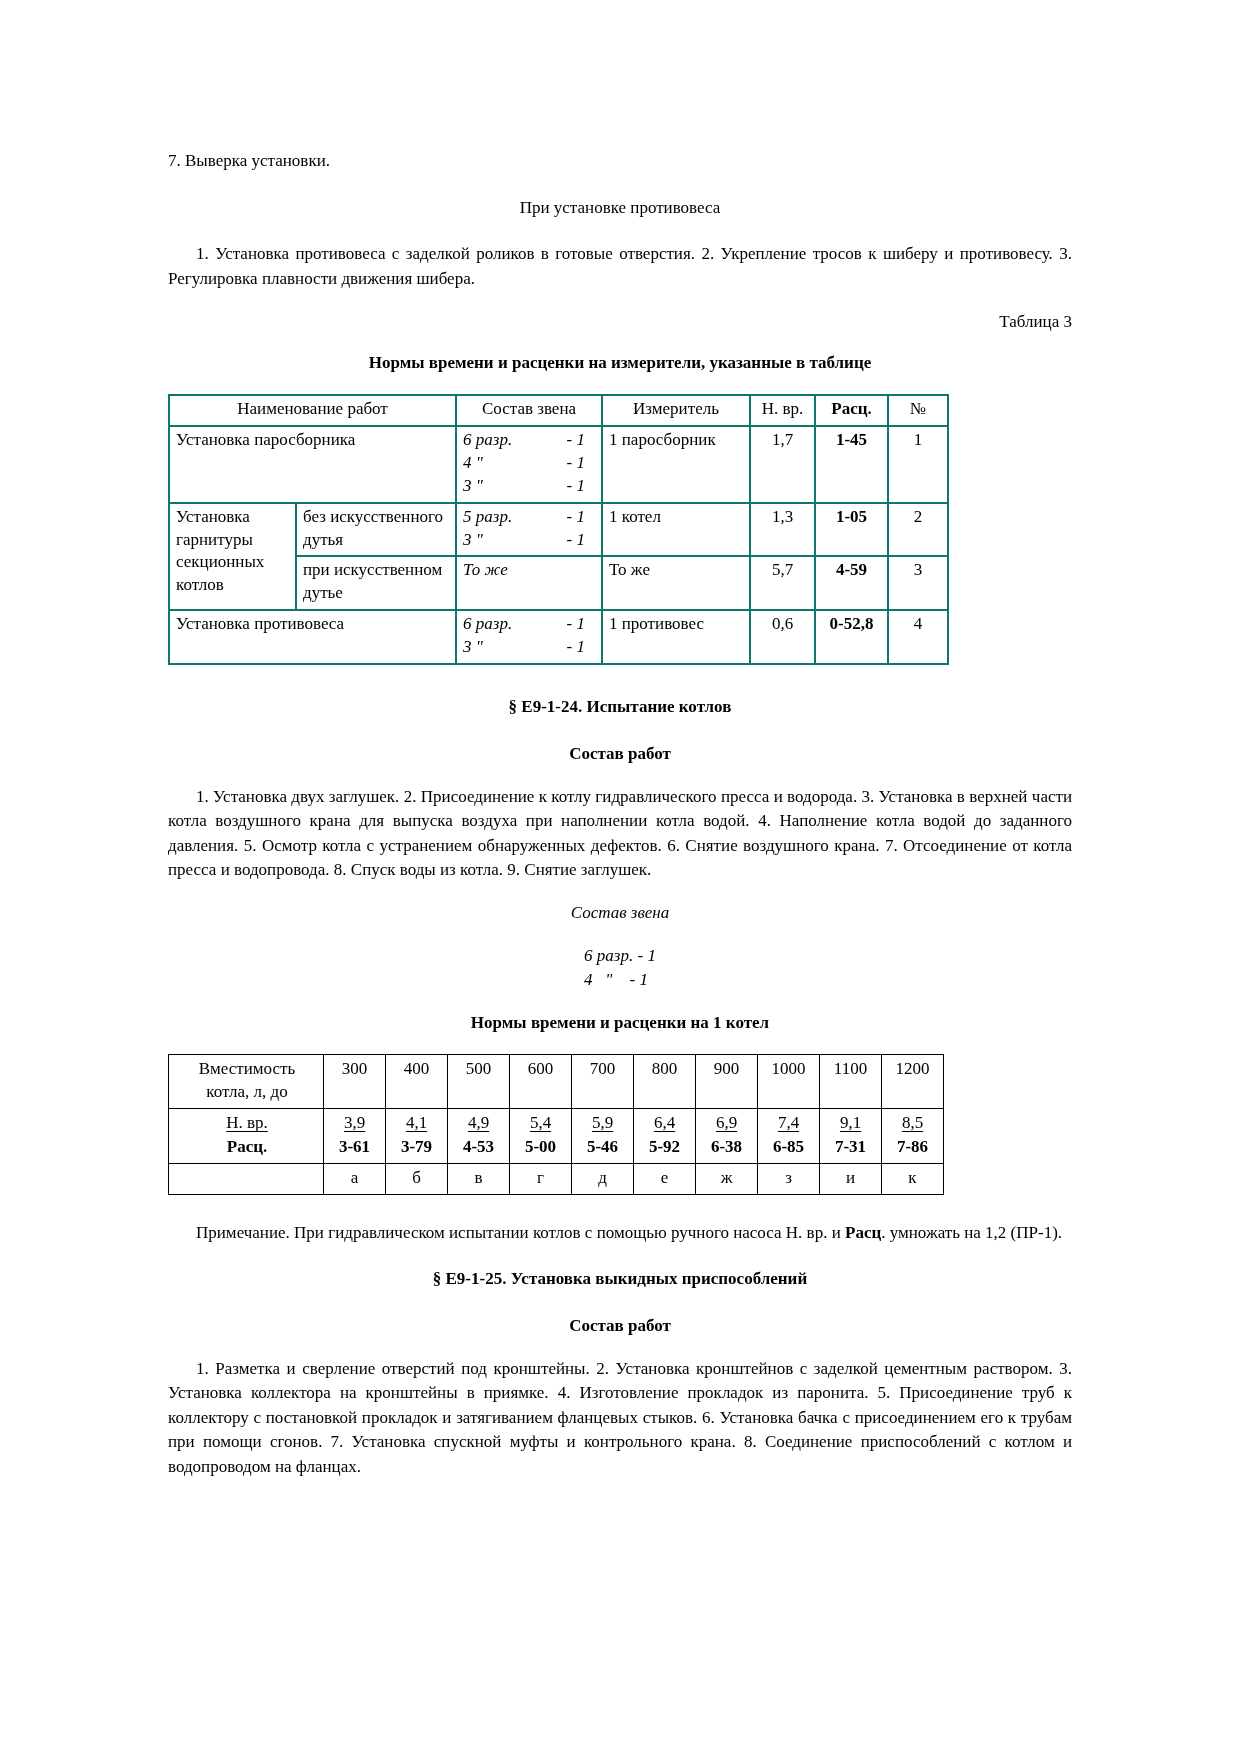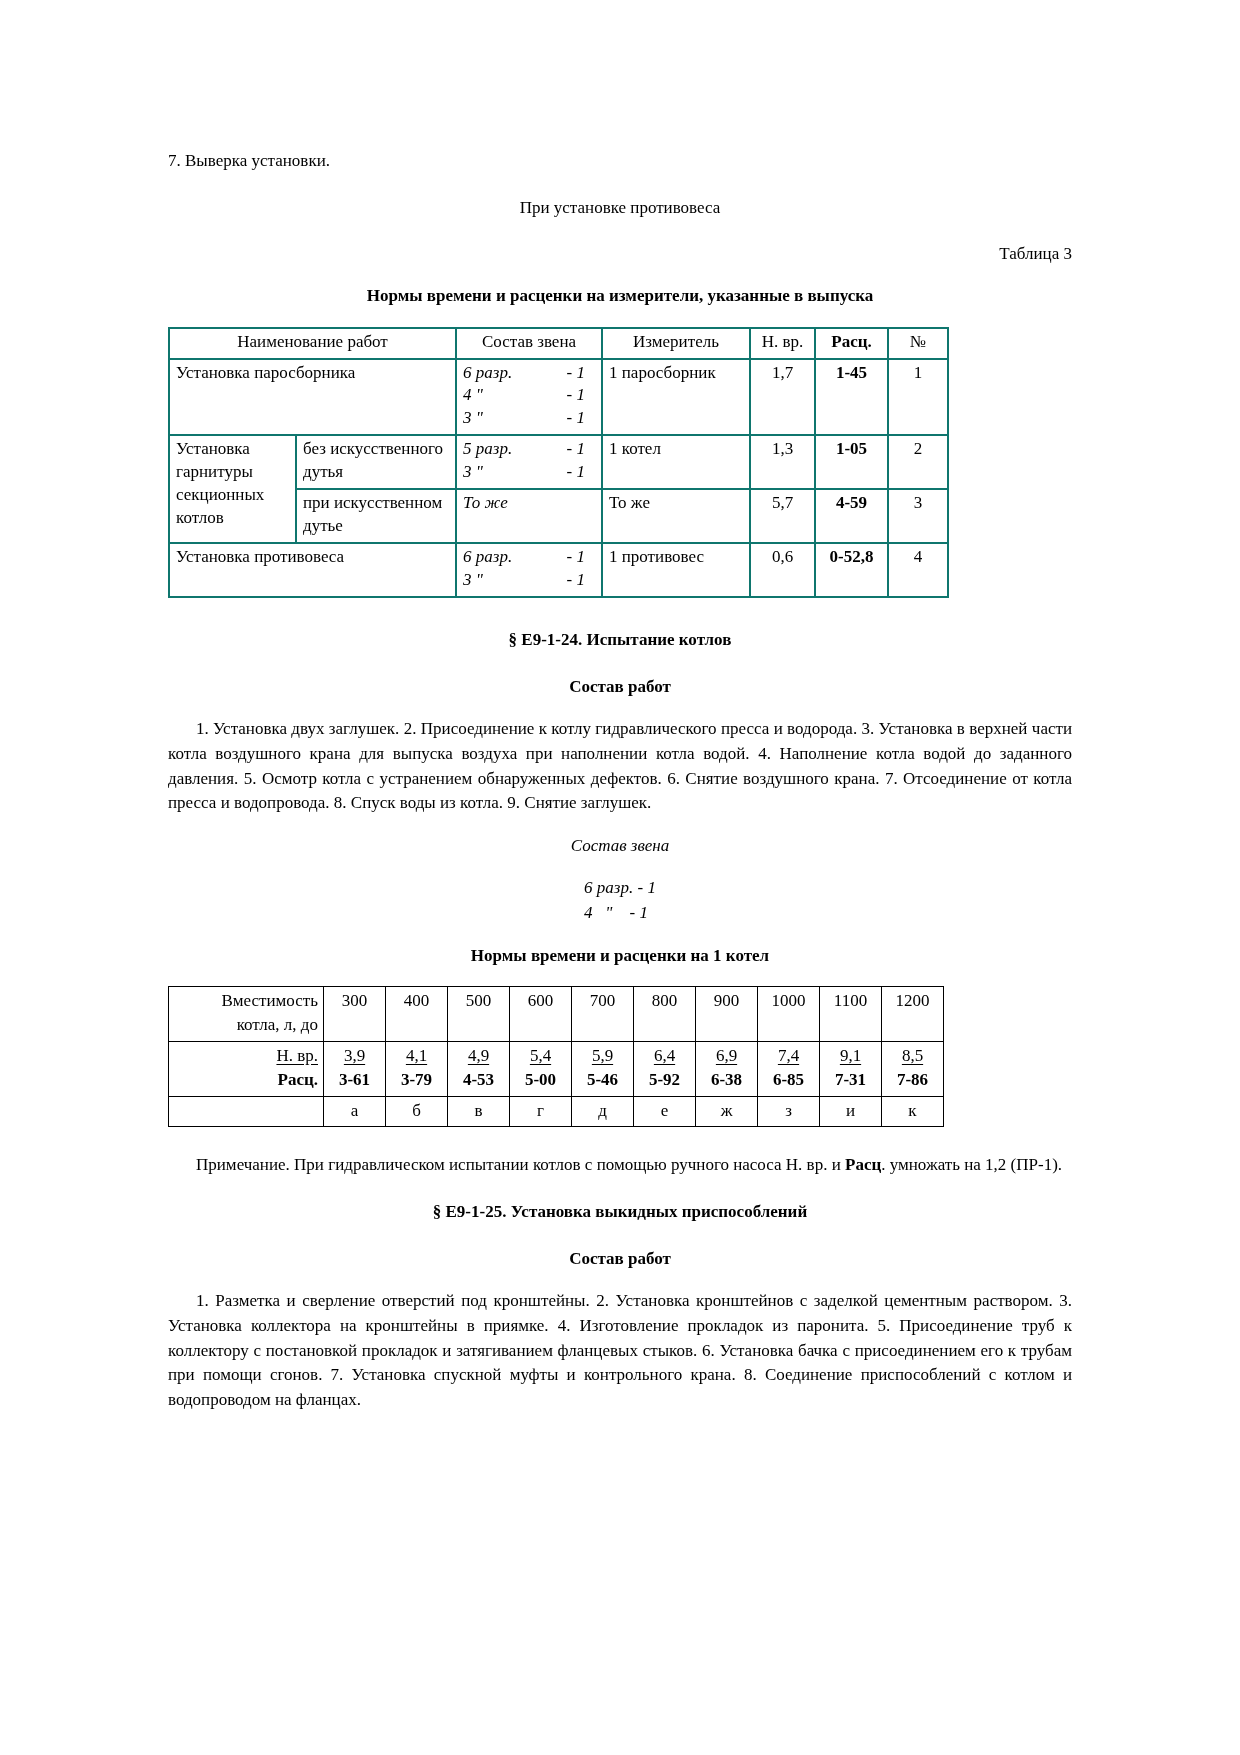--- a/index.html
+++ b/index.html
@@ -41,35 +41,36 @@
   .t1 .c { text-align:center; }
   .crew-line { display:flex; justify-content:space-between; padding-right:10px;align-items:center; }
 
   .t2 { width:775px; margin:0 0 26px 0; }
   .t2 td {
     border:1px solid #000;
     padding:2px 5px 4px 5px;
     line-height:1.4;
     text-align:center;
   }
-  .t2 .lbl { text-align:right; padding-left:7px; }
+  .t2 .lbl { text-align:center; padding-left:7px; }
 </style>
 </head>
 <body>
 
 <div class="page">
 
   <p class="line mb-lg">7. Выверка установки.</p>
 
   <p class="line center mb-lg">При установке противовеса</p>
 
+  <p class="line justify ind mb-md">1. Установка противовеса с заделкой роликов в готовые отверстия. 2. Укрепление тросов к шиберу и противовесу. 3. Регулировка плавности движения шибера.</p>
 
   <p class="line right mb-sm">Таблица 3</p>
 
-  <p class="line center b mb-md">Нормы времени и расценки на измерители, указанные в выпуска</p>
+  <p class="line center b mb-md">Нормы времени и расценки на измерители, указанные в таблице</p>
 
   <table class="t1">
     <colgroup>
       <col style="width:127px">
         <col style="width:160px">
         <col style="width:146px">
       <col style="width:148px">
         <col style="width:65px">
         <col style="width:73px">
         <col style="width:60px">

